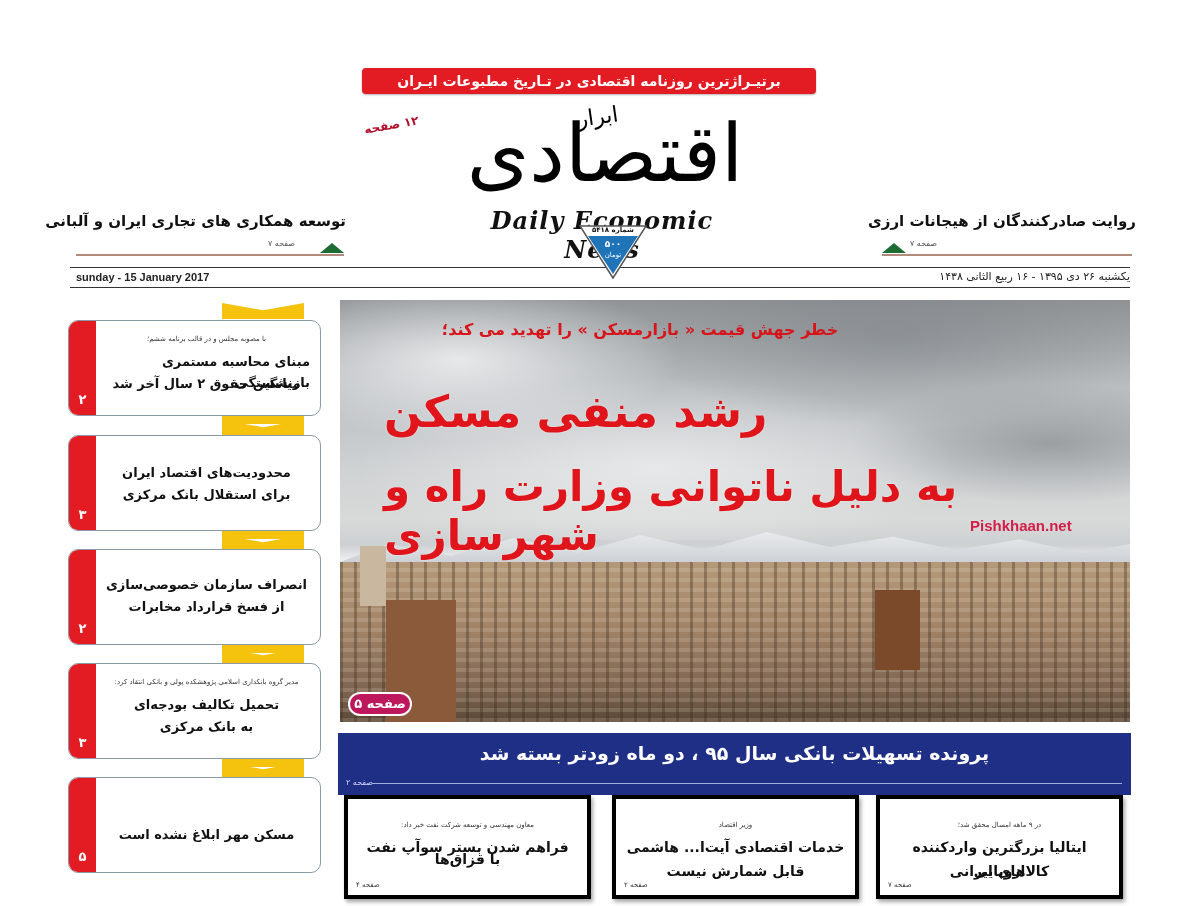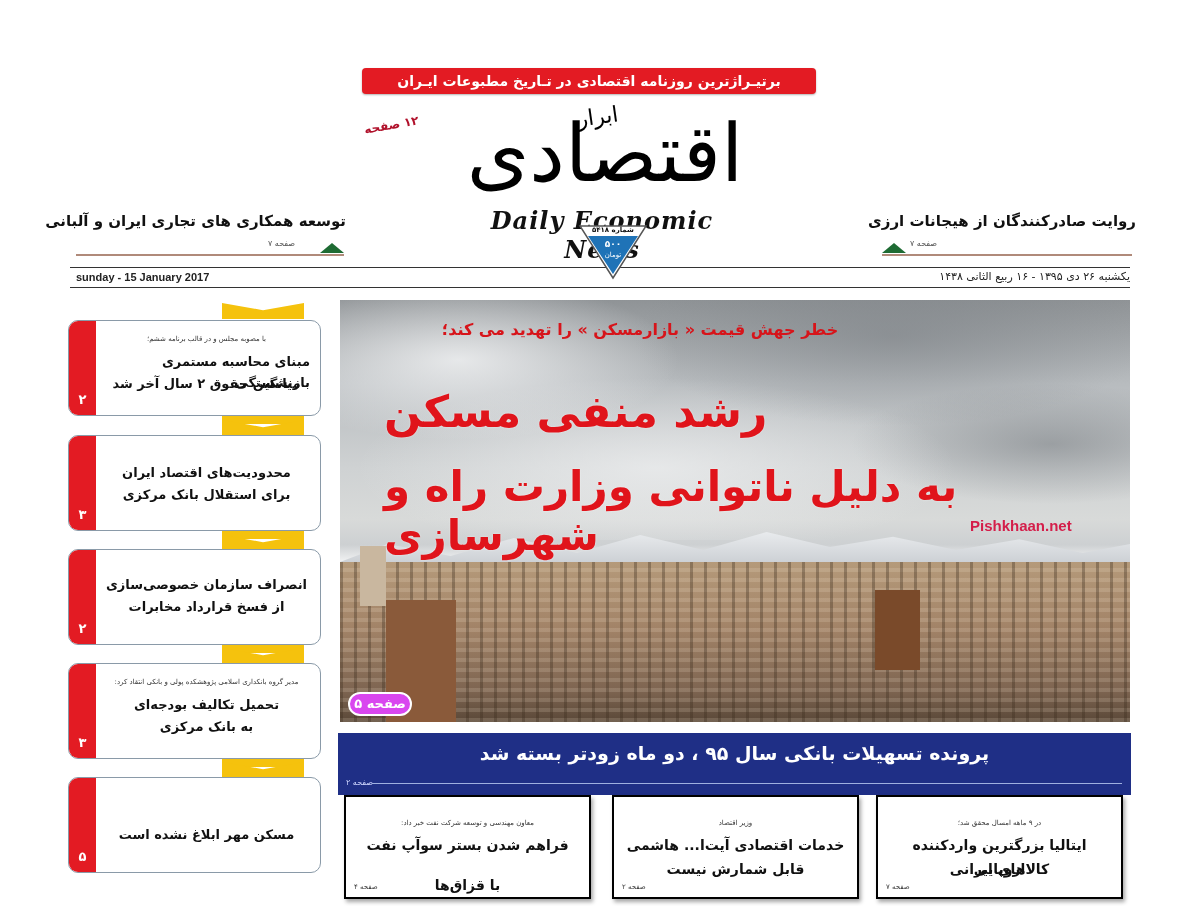--- a/index.html
+++ b/index.html
@@ -132,39 +132,39 @@
     padding-left: 44px;
   }
   .main-headline.l1 { top: 386px; font-size: 44px; }
   .main-headline.l2 { top: 462px; font-size: 42px; }
   .watermark {
     left: 970px; top: 517px; font-size: 15px; color: #d41e4a; font-weight: bold;
     font-family: "Liberation Sans", sans-serif;
   }
   .page5-pill {
     left: 348px; top: 692px; width: 64px; height: 24px;
-    background: #d946ef; border: 2px solid #fff; border-radius: 12px;
+    background: #be185d; border: 2px solid #fff; border-radius: 12px;
     color: #fff; font-weight: bold; font-size: 13px; text-align: center; line-height: 20px;
   }
 
   
   .blue-band {
     left: 338px; top: 733px; width: 793px; height: 62px; background: #1f2f86;
   }
   .blue-title {
     left: 338px; top: 742px; width: 793px; text-align: center; direction: rtl;
     color: #fff; font-weight: bold; font-size: 19px;
   }
   .blue-pageref { left: 346px; top: 778px; color: #cfd6ff; font-size: 8px; }
   .blue-line { left: 372px; top: 783px; width: 750px; height: 1px; background: #9fb0e0; }
 
   
   .card {
     top: 795px; width: 247px; height: 104px; background: #fff;
-    box-shadow: 2px 3px 4px rgba(0,0,0,0.35); border: 2px solid #000000;
+    box-shadow: 2px 3px 4px rgba(0,0,0,0.35); border: 4px solid #000000;
   }
   .card .kicker { position: absolute; left: 10px; right: 10px; top: 22px; font-size: 7px; color: #333; text-align: center; direction: rtl; }
   .card .title { position: absolute; left: 10px; right: 10px; top: 36px; font-weight: bold; font-size: 14px; line-height: 24px; text-align: center; direction: rtl; color: #111; }
   .card .pref { position: absolute; left: 8px; bottom: 6px; font-size: 7px; color: #333; }
 </style>
 </head>
 <body>
 
 <div class="abs slogan rtl">برتیـراژترین روزنامه اقتصادی در تـاریخ مطبوعات ایـران</div>
 
@@ -259,21 +259,21 @@
 <div class="abs page5-pill rtl">صفحه ۵</div>
 
 <div class="abs blue-band"></div>
 <div class="abs blue-title">پرونده تسهیلات بانکی سال ۹۵ ، دو ماه زودتر بسته شد</div>
 <div class="abs blue-pageref rtl">صفحه ۲</div>
 <div class="abs blue-line"></div>
 
 <div class="abs card" style="left:344px;">
   <div class="kicker">معاون مهندسی و توسعه شرکت نفت خبر داد:</div>
   <div class="title">فراهم شدن بستر سوآپ نفت</div>
-  <div class="title" style="top:76px;">با قزاق‌ها</div>
+  <div class="title" style="top:48px;">با قزاق‌ها</div>
   <div class="pref rtl">صفحه ۴</div>
 </div>
 
 <div class="abs card" style="left:612px;">
   <div class="kicker">وزیر اقتصاد</div>
   <div class="title">خدمات اقتصادی آیت‌ا... هاشمی</div>
   <div class="title" style="top:60px;">قابل شمارش نیست</div>
   <div class="pref rtl">صفحه ۲</div>
 </div>
 

